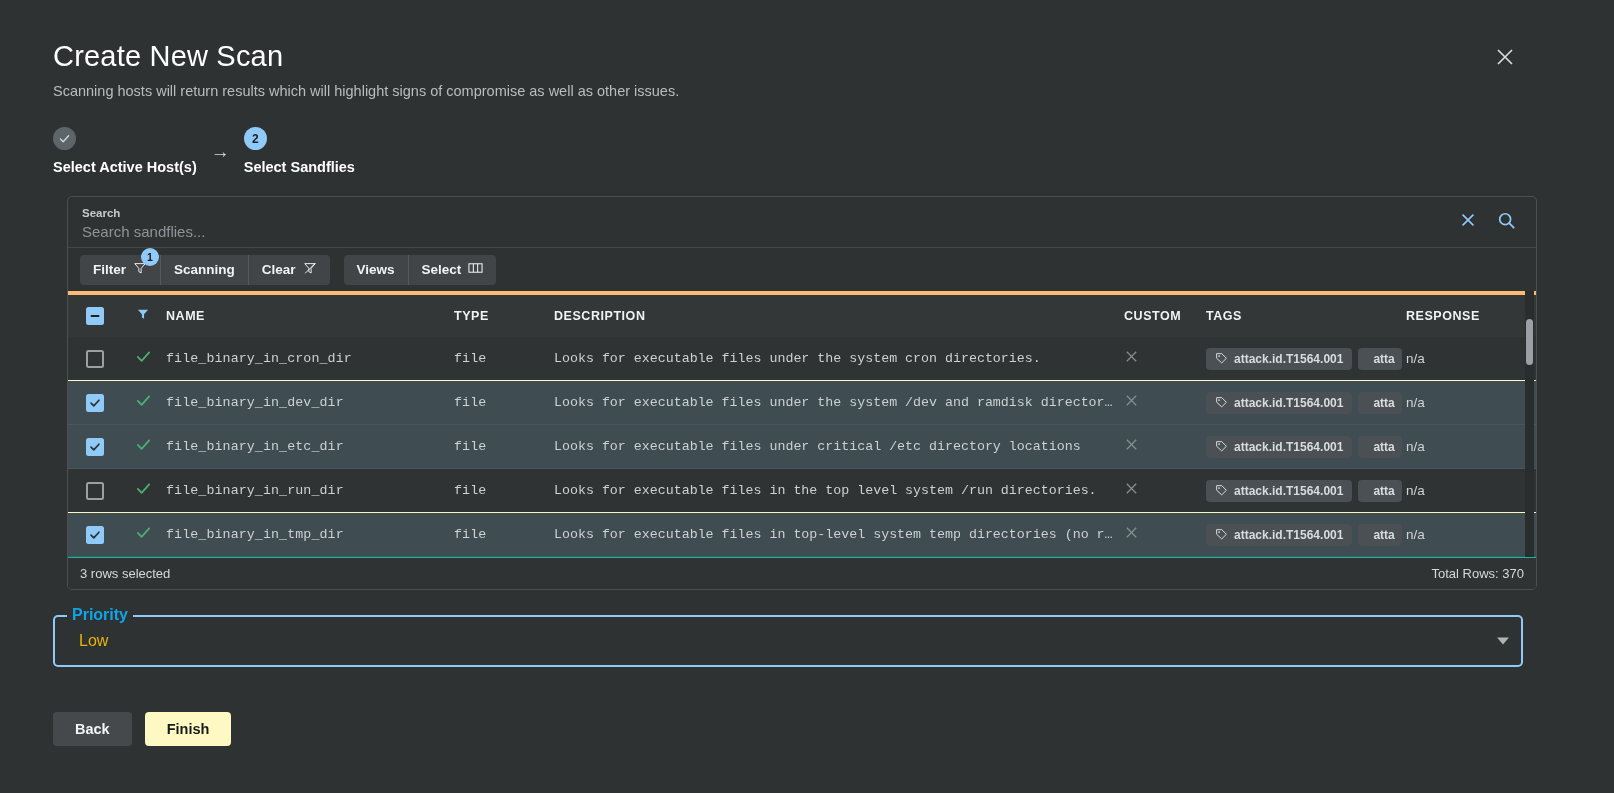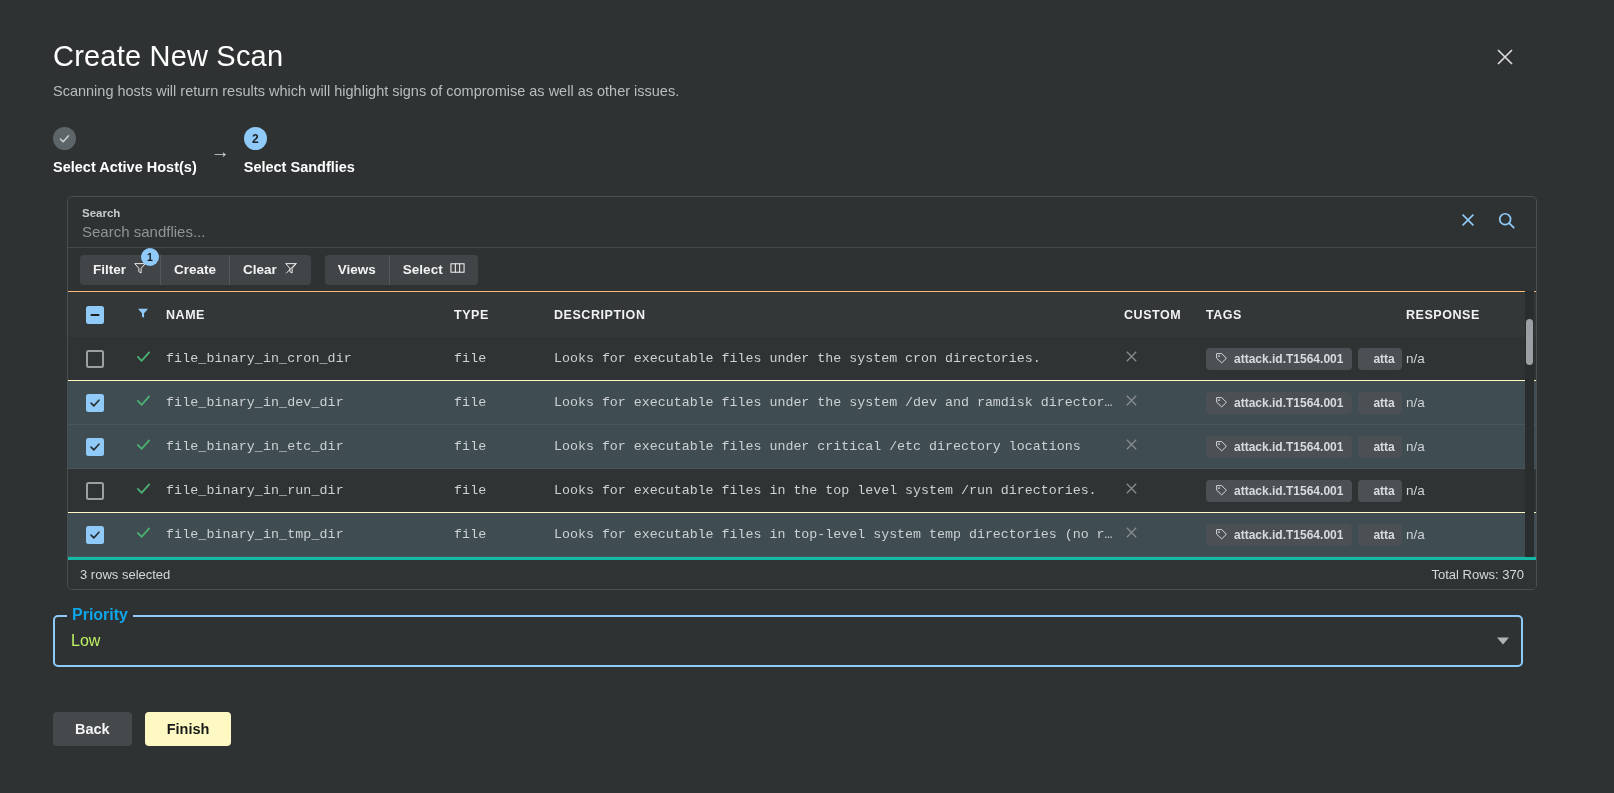--- a/index.html
+++ b/index.html
@@ -103,21 +103,21 @@
     font-size: 10.5px; font-weight: 700;
     min-width: 18px; height: 18px; border-radius: 9px;
     display: flex; align-items: center; justify-content: center;
     padding: 0 4px;
   }
 
   
   .table-wrap { position: relative; }
   .thead {
     display: flex; align-items: center;
-    height: 46px; border-top: 1px solid #fdba74;
+    height: 46px; border-top: 4px solid #fdba74;
     background: #333738;
     padding-left: 0;
   }
   .th {
     font-size: 12.5px; font-weight: 700; color: #f0f2f3;
     letter-spacing: .55px;
   }
   .col-check { width: 54px; display: flex; justify-content: center; align-items:center; }
   .col-filtericon { width: 42px; display: flex; justify-content: center; align-items:center; color:#90caf9; }
   .col-name { width: 290px; padding-left: 2px; }
@@ -176,41 +176,41 @@
   }
   .vthumb {
     position: absolute; right: 1px; top: 28px; width: 7px; height: 46px;
     background: #9aa0a3; border-radius: 4px;
   }
 
   
   .tfoot {
     display: flex; align-items: center; justify-content: space-between;
     height: 32px; padding: 0 12px;
-    background: #303334; border-top: 3px solid #14b8a6;
+    background: #303334; border-top: 1px solid #14b8a6;
     font-size: 13px; color: #d5d9db;
   }
 
   
   .priority-wrap {
     position: absolute; left: 53px; top: 615px; width: 1470px; height: 52px;
   }
   .pfield {
     position: absolute; inset: 0;
     border: 2px solid #90caf9; border-radius: 5px;
     background: transparent;
   }
   .pnotch {
     position: absolute; left: 14px; top: -9px;
     background: #2f3233; padding: 0 5px;
     font-size: 16px; font-weight: 700; color: #0ea5e9;
   }
   .pvalue {
-    position: absolute; left: 18px; top: 50%; transform: translateY(-50%);
-    font-size: 16px; color: #bef264;
+    position: absolute; left: 26px; top: 50%; transform: translateY(-50%);
+    font-size: 16px; color: #eab308;
   }
   .pcaret {
     position: absolute; right: 14px; top: 50%; transform: translateY(-50%);
     color: #aeb3b6; width: 0; height: 0;
     border-left: 6px solid transparent; border-right: 6px solid transparent;
     border-top: 7px solid #aeb3b6;
   }
 
   
   .actions { position: absolute; left: 53px; top: 712px; display: flex; gap: 13px; justify-content: space-between; }
@@ -286,21 +286,21 @@
         <button class="tbtn">
           <span>Filter</span>
           <span>
             <svg width="14" height="14" viewBox="0 0 16 16">
                 <path d="M2 3 H14 L9.3 8.4 V13.6 L6.7 12.2 V8.4 Z" stroke="#f1f3f4" stroke-width="1.1" fill="none"></path>
               </svg>
           </span>
           <span class="badge">1</span>
         </button>
         <button class="tbtn">
-          <span>Create</span>
+          <span>Scanning</span>
         </button>
         <button class="tbtn">
           <span>Clear</span>
           <span>
             <svg width="14" height="14" viewBox="0 0 16 16">
                 <path d="M2 3 H14 L9.3 8.4 V13.6 L6.7 12.2 V8.4 Z" stroke="#f1f3f4" stroke-width="1.1" fill="none"></path>
                 <path d="M2.5 14 L14 2.5" stroke="#f1f3f4" stroke-width="1.1"></path>
               </svg>
           </span>
         </button>

